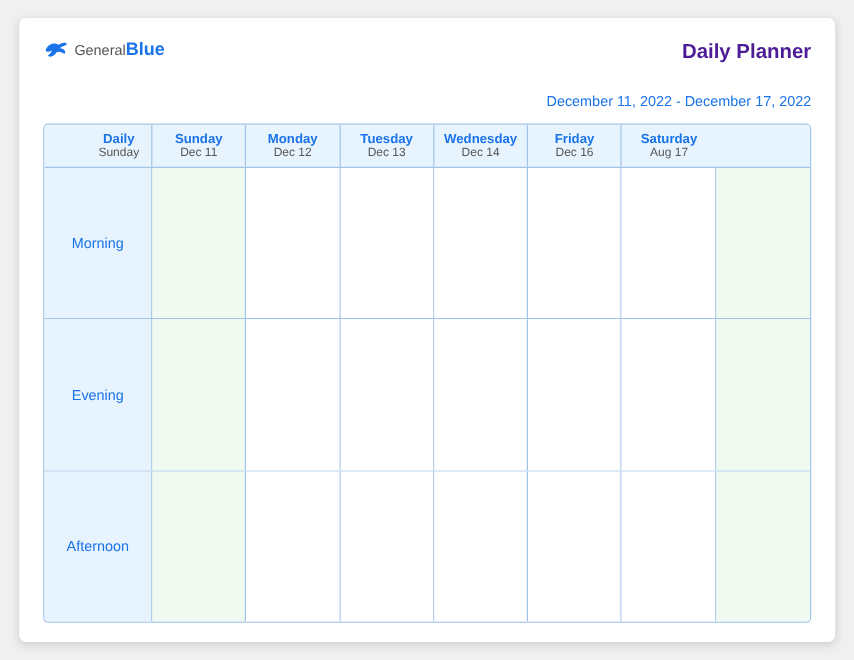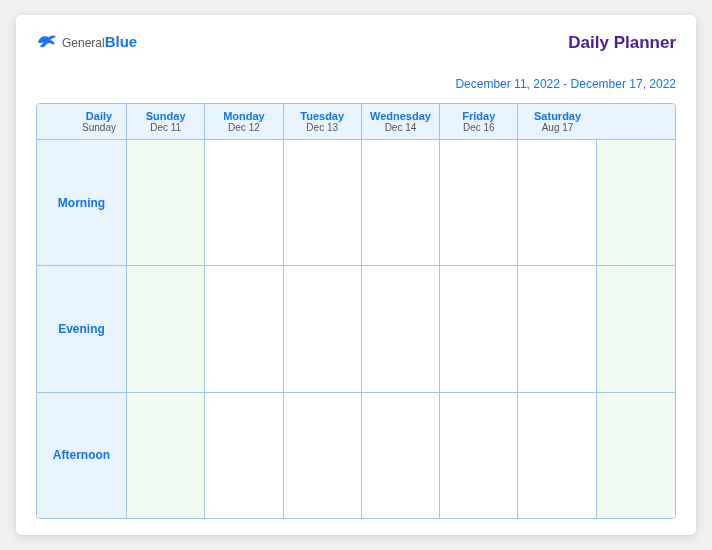--- a/index.html
+++ b/index.html
@@ -116,21 +116,21 @@
     .body-row:last-child {
       border-bottom: none;
     }
     .time-label-cell {
       background: #e8f4fd;
       display: flex;
       align-items: center;
       justify-content: center;
       border-right: 1px solid #a0c4e8;
       font-size: 12px;
-      font-weight: 700;
+      font-weight: 400;
       color: #1a73e8;
     }
     .day-cell {
       border-right: 1px solid #a0c4e8;
       background: #fff;
     }
     .day-cell:last-child {
       border-right: none;
     }
     .day-cell.sunday-cell, .day-cell.saturday-cell {

